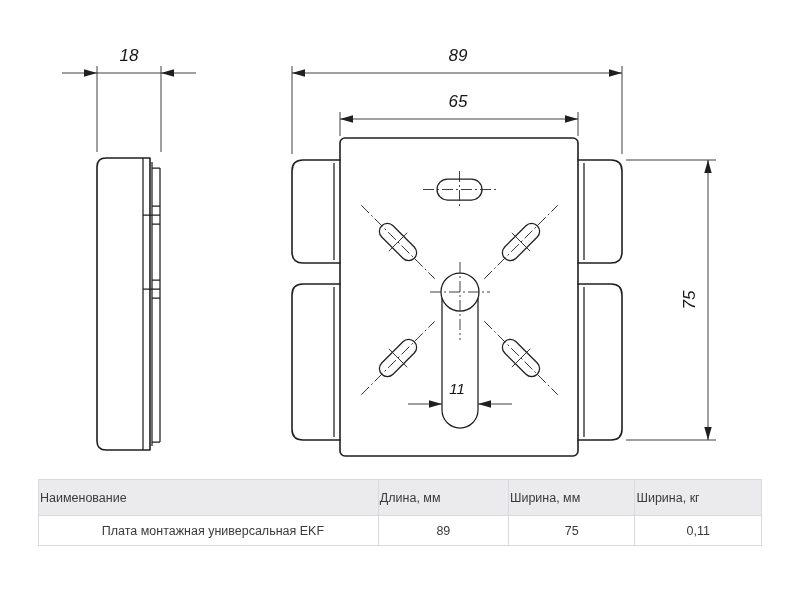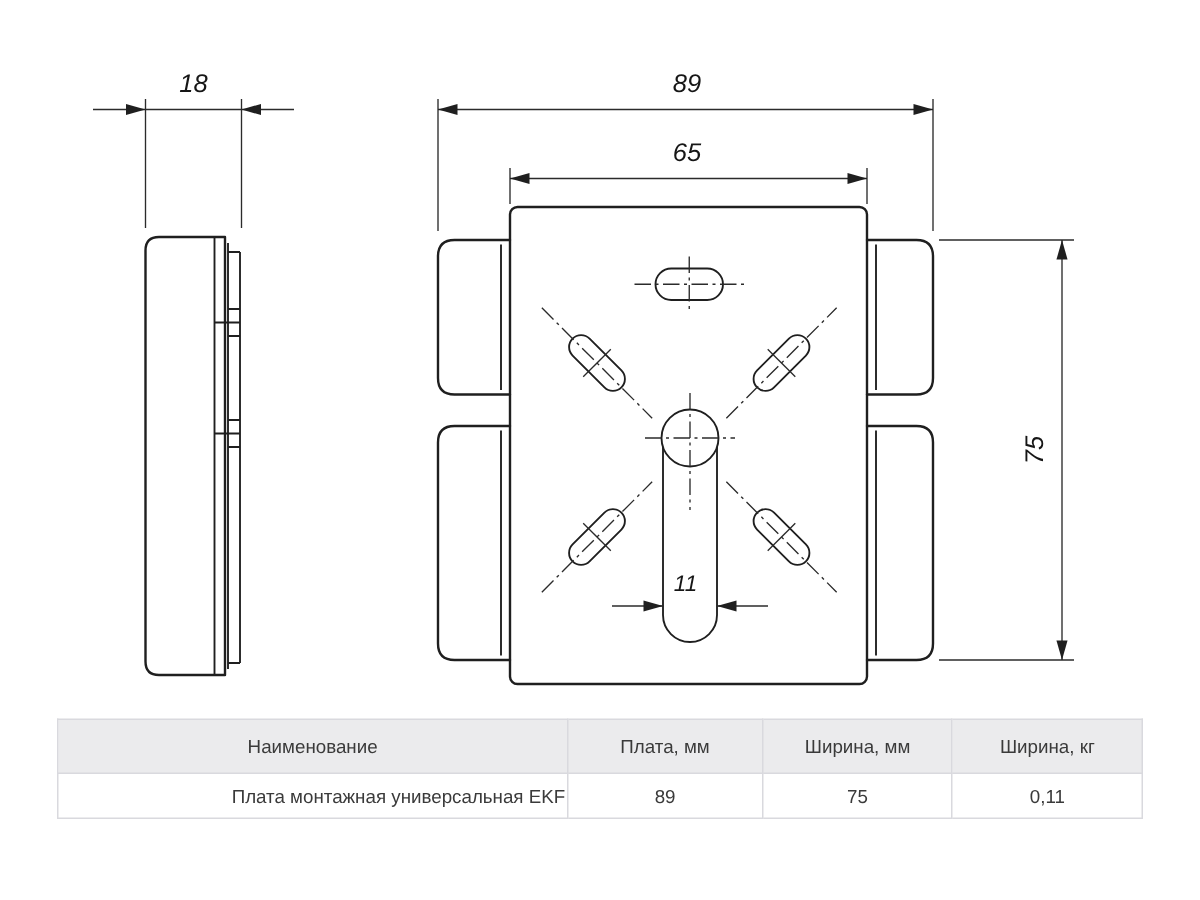--- a/index.html
+++ b/index.html
@@ -6,23 +6,23 @@
   .page{position:relative;width:800px;height:600px;background:#ffffff;font-family:"Liberation Sans",sans-serif;overflow:hidden;}
   .drawing{position:absolute;left:0;top:0;}
   .ol{fill:none;stroke:#1f1f1f;stroke-width:1.6;stroke-linejoin:round;stroke-linecap:round;}
   .il{fill:none;stroke:#1f1f1f;stroke-width:1.25;stroke-linejoin:round;}
   .cl{fill:none;stroke:#2b2b2b;stroke-width:0.9;stroke-dasharray:11 3 2 3;}
   .dl{fill:none;stroke:#2b2b2b;stroke-width:0.9;}
   .ah{fill:#1f1f1f;stroke:none;}
   .dim-text{font-family:"Liberation Sans",sans-serif;font-style:italic;font-size:17px;fill:#161616;}
   .spec-table{position:absolute;left:38px;top:479px;width:724px;border-collapse:collapse;table-layout:fixed;font-size:12.5px;color:#3a3a3a;background:#fff;}
   .spec-table th,.spec-table td{border:1px solid #d9d9de;font-weight:normal;}
-  .spec-table th{background:#ebebed;height:33px;text-align:center;}
+  .spec-table th{background:#ebebed;height:33px;text-align:left;}
   .spec-table td{height:27px;background:#ffffff;text-align:center;}
-  .spec-table td.name{text-align:right;padding-left:10px;}
+  .spec-table td.name{text-align:center;padding-left:10px;}
 </style>
 </head>
 <body>
 
 <div class="page">
 
   <svg class="drawing" width="800" height="470" viewBox="0 0 800 470">
 
     <g>
       <path class="ol" d="M 150 158 L 106 158 Q 97 158 97 167 L 97 441 Q 97 450 106 450 L 150 450 Z"></path>
@@ -131,21 +131,21 @@
   <table class="spec-table">
     <colgroup>
       <col style="width:47%">
       <col style="width:18%">
       <col style="width:17.5%">
       <col style="width:17.5%">
     </colgroup>
     <thead>
       <tr>
         <th>Наименование</th>
-        <th>Плата, мм</th>
+        <th>Длина, мм</th>
         <th>Ширина, мм</th>
         <th>Ширина, кг</th>
       </tr>
     </thead>
     <tbody>
       <tr>
         <td class="name">Плата монтажная универсальная EKF</td>
         <td>89</td>
         <td>75</td>
         <td>0,11</td>

